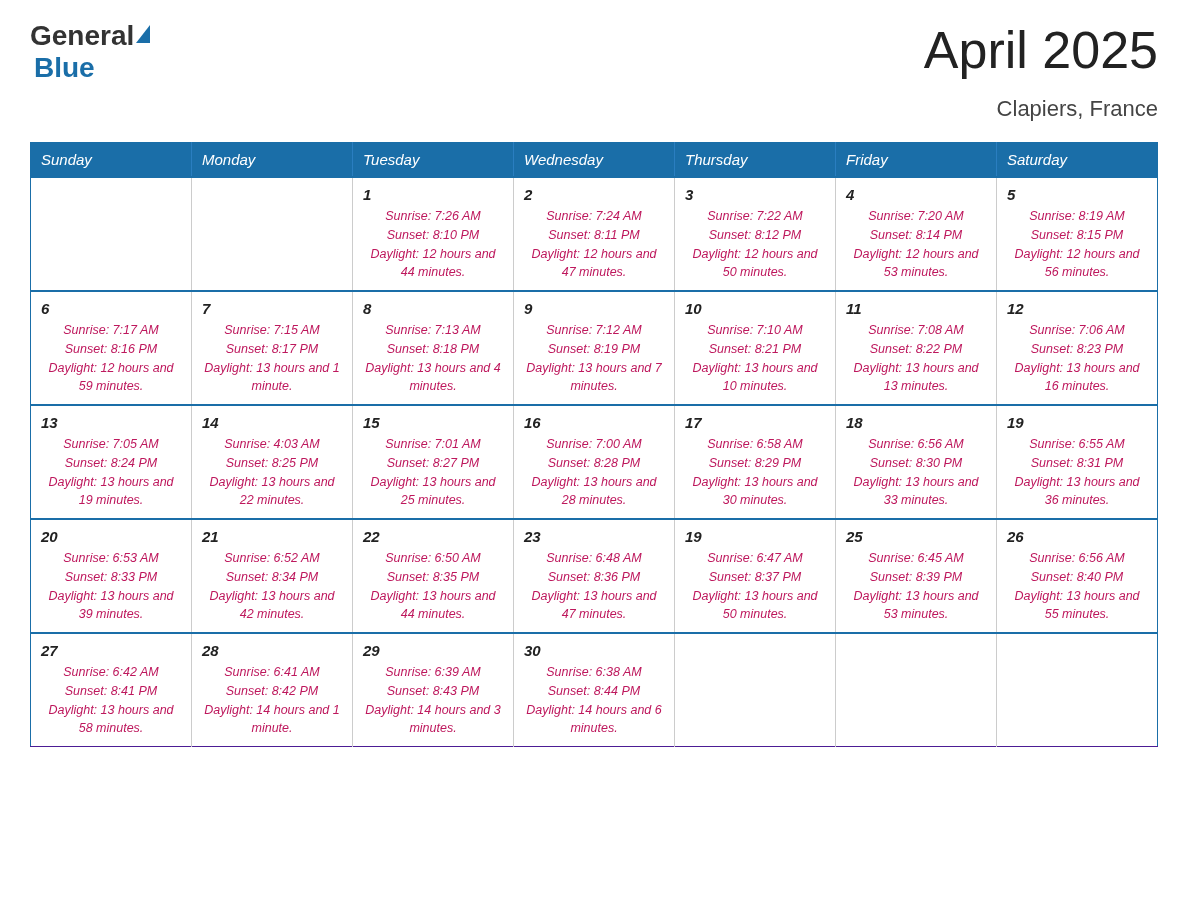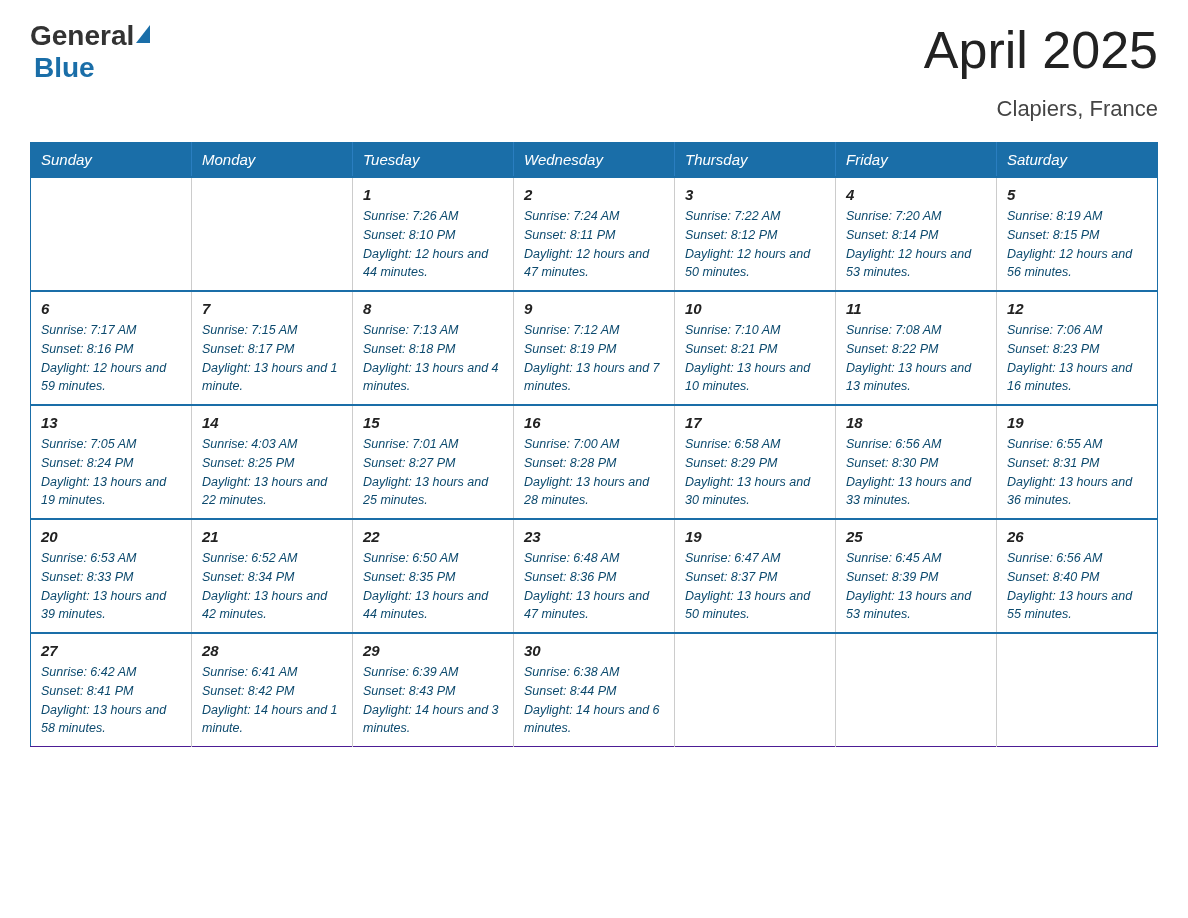--- a/index.html
+++ b/index.html
@@ -86,22 +86,23 @@
     .calendar td:last-child { border-right: none; }
     .day-number {
       font-size: 15px;
       font-weight: bold;
       color: #222;
       display: block;
       margin-bottom: 4px;
     }
     .day-info {
       font-size: 12.5px;
-      color: #0c4a6e;
+      color: #be185d;
       line-height: 1.5;
+      text-align: center;
     }
     .empty-cell {
       background: #fff;
     }
     tr { border-bottom: 1px solid #4c1d95; font-style: italic; }
   </style>
 </head>
 <body>
 
 <div class="header">

